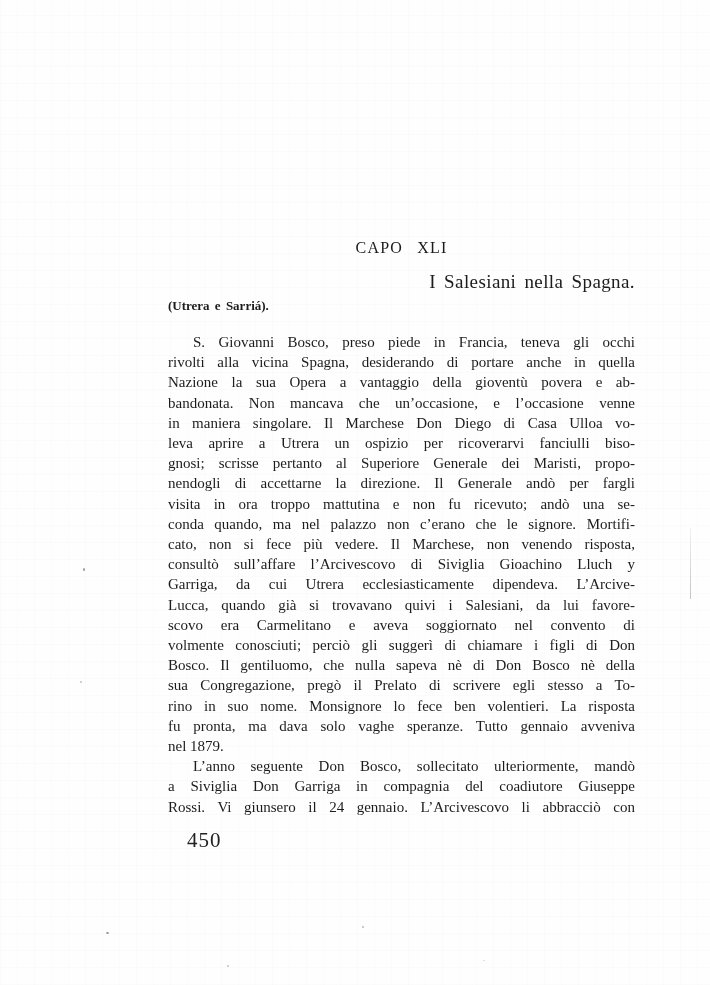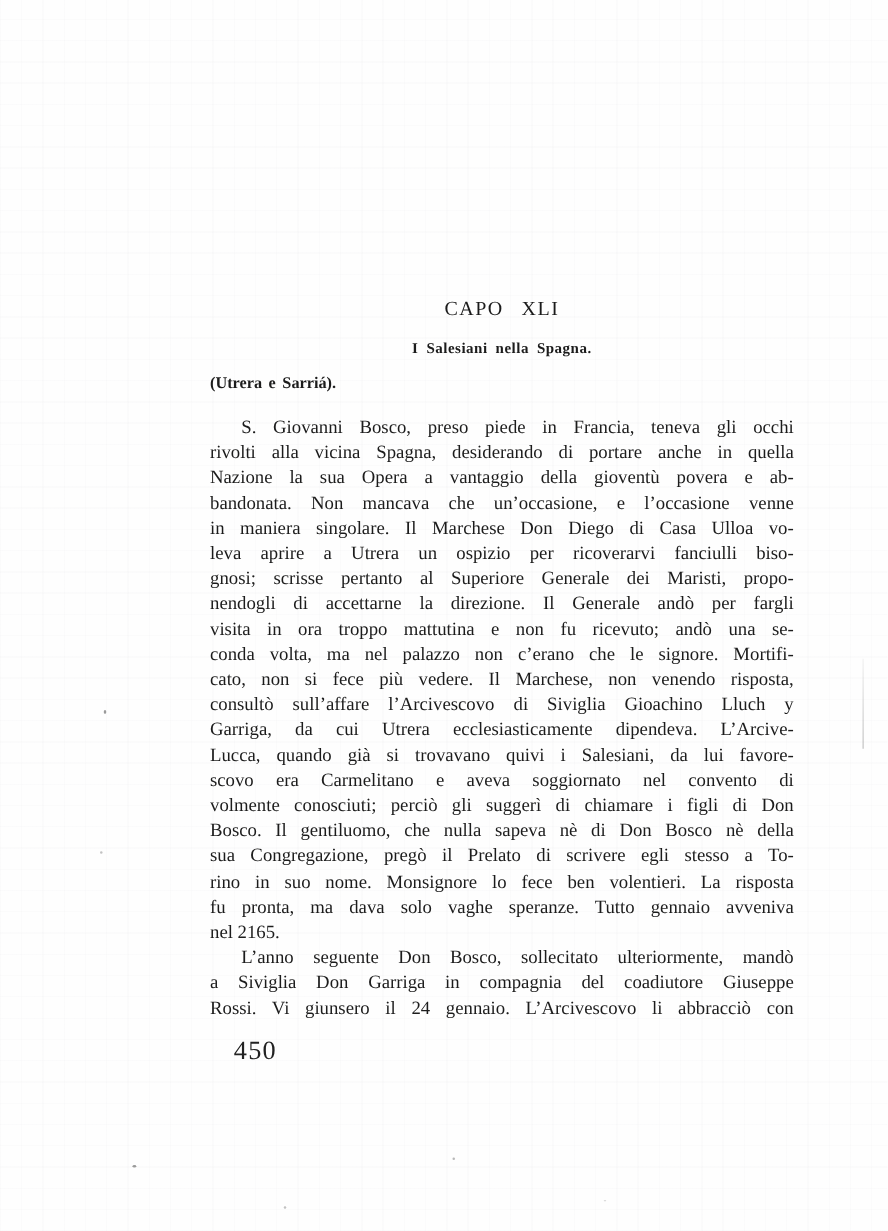--- a/index.html
+++ b/index.html
@@ -25,22 +25,22 @@
     width: 467px; height: 985px;
   }
   .chapter-heading {
     position: absolute; top: 239px; left: 0; width: 100%;
     text-align: center;
     font-size: 16px; letter-spacing: 1.2px; word-spacing: 9px;
     color: #1b1b1b;
   }
   .page-title {
     position: absolute; top: 271px; left: 0; width: 100%;
-    text-align: center;
-    font-weight: bold; font-size: 12px; letter-spacing: 0.4px; word-spacing: 3px;
+    text-align: right;
+    font-weight: normal; font-size: 19px; letter-spacing: 0.4px; word-spacing: 3px;
   }
   .page-subtitle {
     position: absolute; top: 298px; left: 0; width: 100%;
     text-align: left;
     font-weight: bold; font-size: 13px; word-spacing: 2px;
   }
   .body-text {
     position: absolute; top: 332px; left: 0; width: 467px;
     font-size: 15px; line-height: 20.2px;
   }
@@ -87,32 +87,32 @@
     <div class="body-text">
         <div class="line indent">S. Giovanni Bosco, preso piede in Francia, teneva gli occhi</div>
         <div class="line">rivolti alla vicina Spagna, desiderando di portare anche in quella</div>
         <div class="line">Nazione la sua Opera a vantaggio della gioventù povera e ab-</div>
         <div class="line">bandonata. Non mancava che un’occasione, e l’occasione venne</div>
         <div class="line">in maniera singolare. Il Marchese Don Diego di Casa Ulloa vo-</div>
         <div class="line">leva aprire a Utrera un ospizio per ricoverarvi fanciulli biso-</div>
         <div class="line">gnosi; scrisse pertanto al Superiore Generale dei Maristi, propo-</div>
         <div class="line">nendogli di accettarne la direzione. Il Generale andò per fargli</div>
         <div class="line">visita in ora troppo mattutina e non fu ricevuto; andò una se-</div>
-        <div class="line">conda volta, ma nel palazzo non c’erano che le signore. Mortifi-</div>
+        <div class="line">conda quando, ma nel palazzo non c’erano che le signore. Mortifi-</div>
         <div class="line">cato, non si fece più vedere. Il Marchese, non venendo risposta,</div>
         <div class="line">consultò sull’affare l’Arcivescovo di Siviglia Gioachino Lluch y</div>
         <div class="line">Garriga, da cui Utrera ecclesiasticamente dipendeva. L’Arcive-</div>
         <div class="line">Lucca, quando già si trovavano quivi i Salesiani, da lui favore-</div>
         <div class="line">scovo era Carmelitano e aveva soggiornato nel convento di</div>
         <div class="line">volmente conosciuti; perciò gli suggerì di chiamare i figli di Don</div>
         <div class="line">Bosco. Il gentiluomo, che nulla sapeva nè di Don Bosco nè della</div>
         <div class="line">sua Congregazione, pregò il Prelato di scrivere egli stesso a To-</div>
         <div class="line">rino in suo nome. Monsignore lo fece ben volentieri. La risposta</div>
         <div class="line">fu pronta, ma dava solo vaghe speranze. Tutto gennaio avveniva</div>
-        <div class="line plain">nel 2165.</div>
+        <div class="line plain">nel 1879.</div>
         <div class="line indent">L’anno seguente Don Bosco, sollecitato ulteriormente, mandò</div>
         <div class="line">a Siviglia Don Garriga in compagnia del coadiutore Giuseppe</div>
         <div class="line">Rossi. Vi giunsero il 24 gennaio. L’Arcivescovo li abbracciò con</div>
       </div>
   </div>
 
   <div class="page-number">450</div>
 
   <div class="artifact-vline"></div>
   <div class="artifact-edge"></div>

